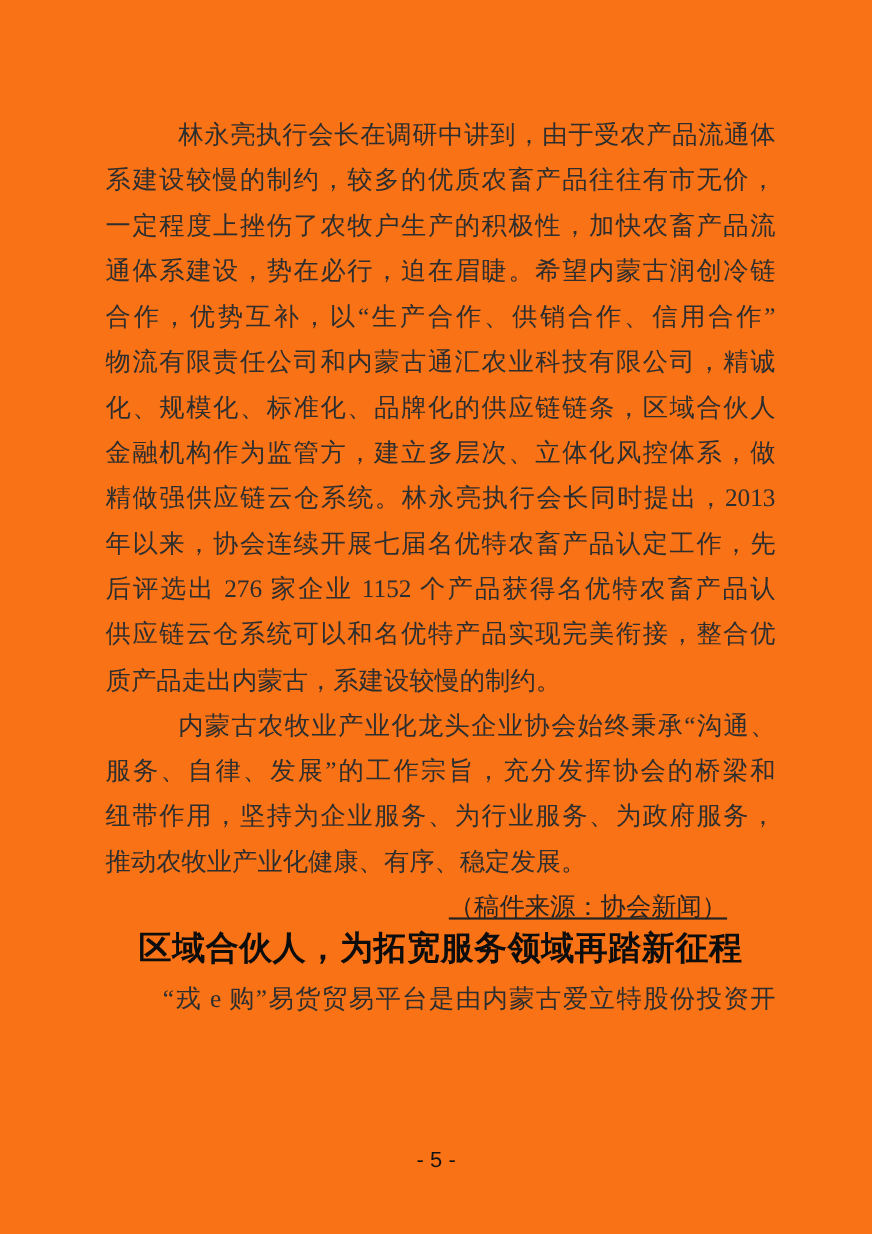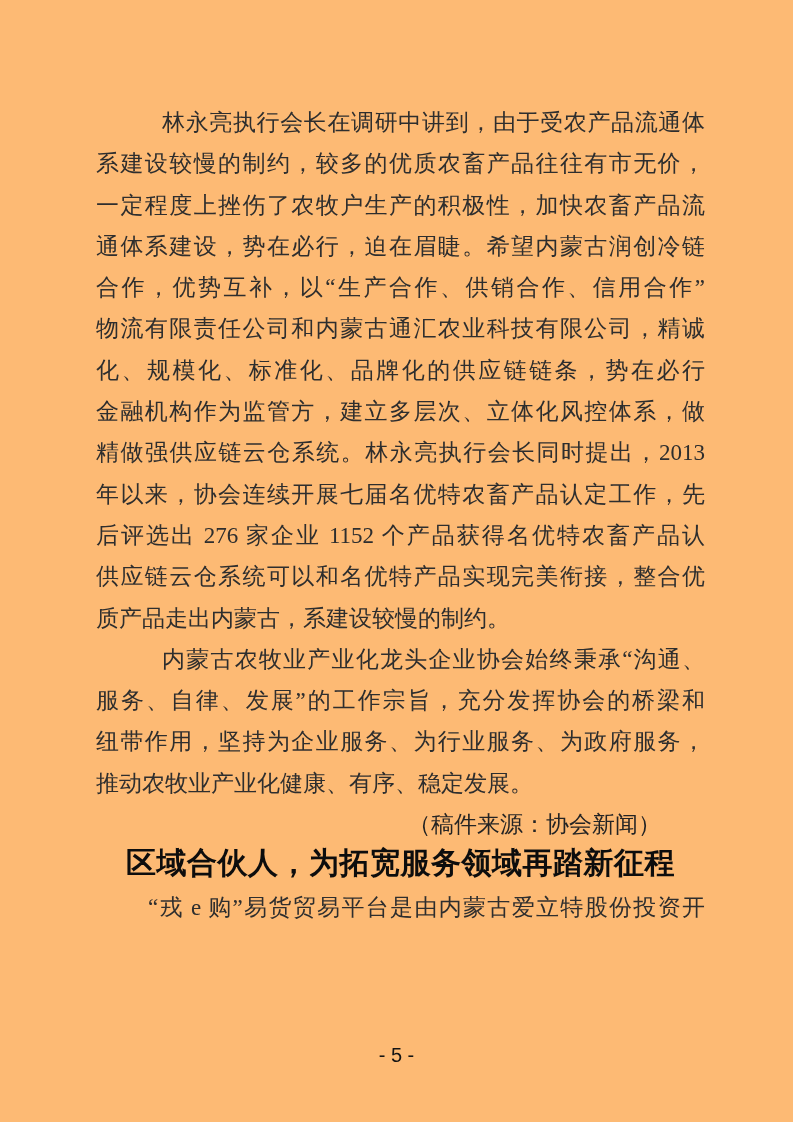--- a/index.html
+++ b/index.html
@@ -4,21 +4,21 @@
 <style>
   html, body {
     margin: 0;
     padding: 0;
     background: #ffffff;
   }
   .page {
     position: relative;
     width: 793px;
     height: 1122px;
-    background: #fdba74;
+    background: #f97316;
     overflow: hidden;
     font-family: "Liberation Serif", "DejaVu Serif", serif;
     color: #2b2b2b;
   }
   .content {
     position: absolute;
     top: 102px;
     left: 96px;
     width: 609px;
   }
@@ -35,20 +35,21 @@
     text-align: justify;
     text-align-last: justify;
   }
   .ind  { text-indent: 66px; }
   .ind2 { text-indent: 52px; }
   .src {
     text-align: right;
     text-align-last: right;
     padding-right: 44px;
     color: #242424;
+    text-decoration: underline;
   }
   .heading {
     height: 41.3px;
     line-height: 41.3px;
     font-size: 30px;
     font-weight: 700;
     text-align: center;
     letter-spacing: 0.5px;
     color: #0d0d0d;
     white-space: nowrap;
@@ -70,21 +71,21 @@
 
 <div class="page">
   <div class="content">
 
     <div class="line j ind">林永亮执行会长在调研中讲到，由于受农产品流通体</div>
     <div class="line j">系建设较慢的制约，较多的优质农畜产品往往有市无价，</div>
     <div class="line j">一定程度上挫伤了农牧户生产的积极性，加快农畜产品流</div>
     <div class="line j">通体系建设，势在必行，迫在眉睫。希望内蒙古润创冷链</div>
     <div class="line j">合作，优势互补，以“生产合作、供销合作、信用合作”</div>
     <div class="line j">物流有限责任公司和内蒙古通汇农业科技有限公司，精诚</div>
-    <div class="line j">化、规模化、标准化、品牌化的供应链链条，势在必行</div>
+    <div class="line j">化、规模化、标准化、品牌化的供应链链条，区域合伙人</div>
     <div class="line j">金融机构作为监管方，建立多层次、立体化风控体系，做</div>
     <div class="line j">精做强供应链云仓系统。林永亮执行会长同时提出，2013</div>
     <div class="line j">年以来，协会连续开展七届名优特农畜产品认定工作，先</div>
     <div class="line j">后评选出 276 家企业 1152 个产品获得名优特农畜产品认</div>
     <div class="line j">供应链云仓系统可以和名优特产品实现完美衔接，整合优</div>
     <div class="line">质产品走出内蒙古，系建设较慢的制约。</div>
 
     <div class="line j ind">内蒙古农牧业产业化龙头企业协会始终秉承“沟通、</div>
     <div class="line j">服务、自律、发展”的工作宗旨，充分发挥协会的桥梁和</div>
     <div class="line j">纽带作用，坚持为企业服务、为行业服务、为政府服务，</div>

